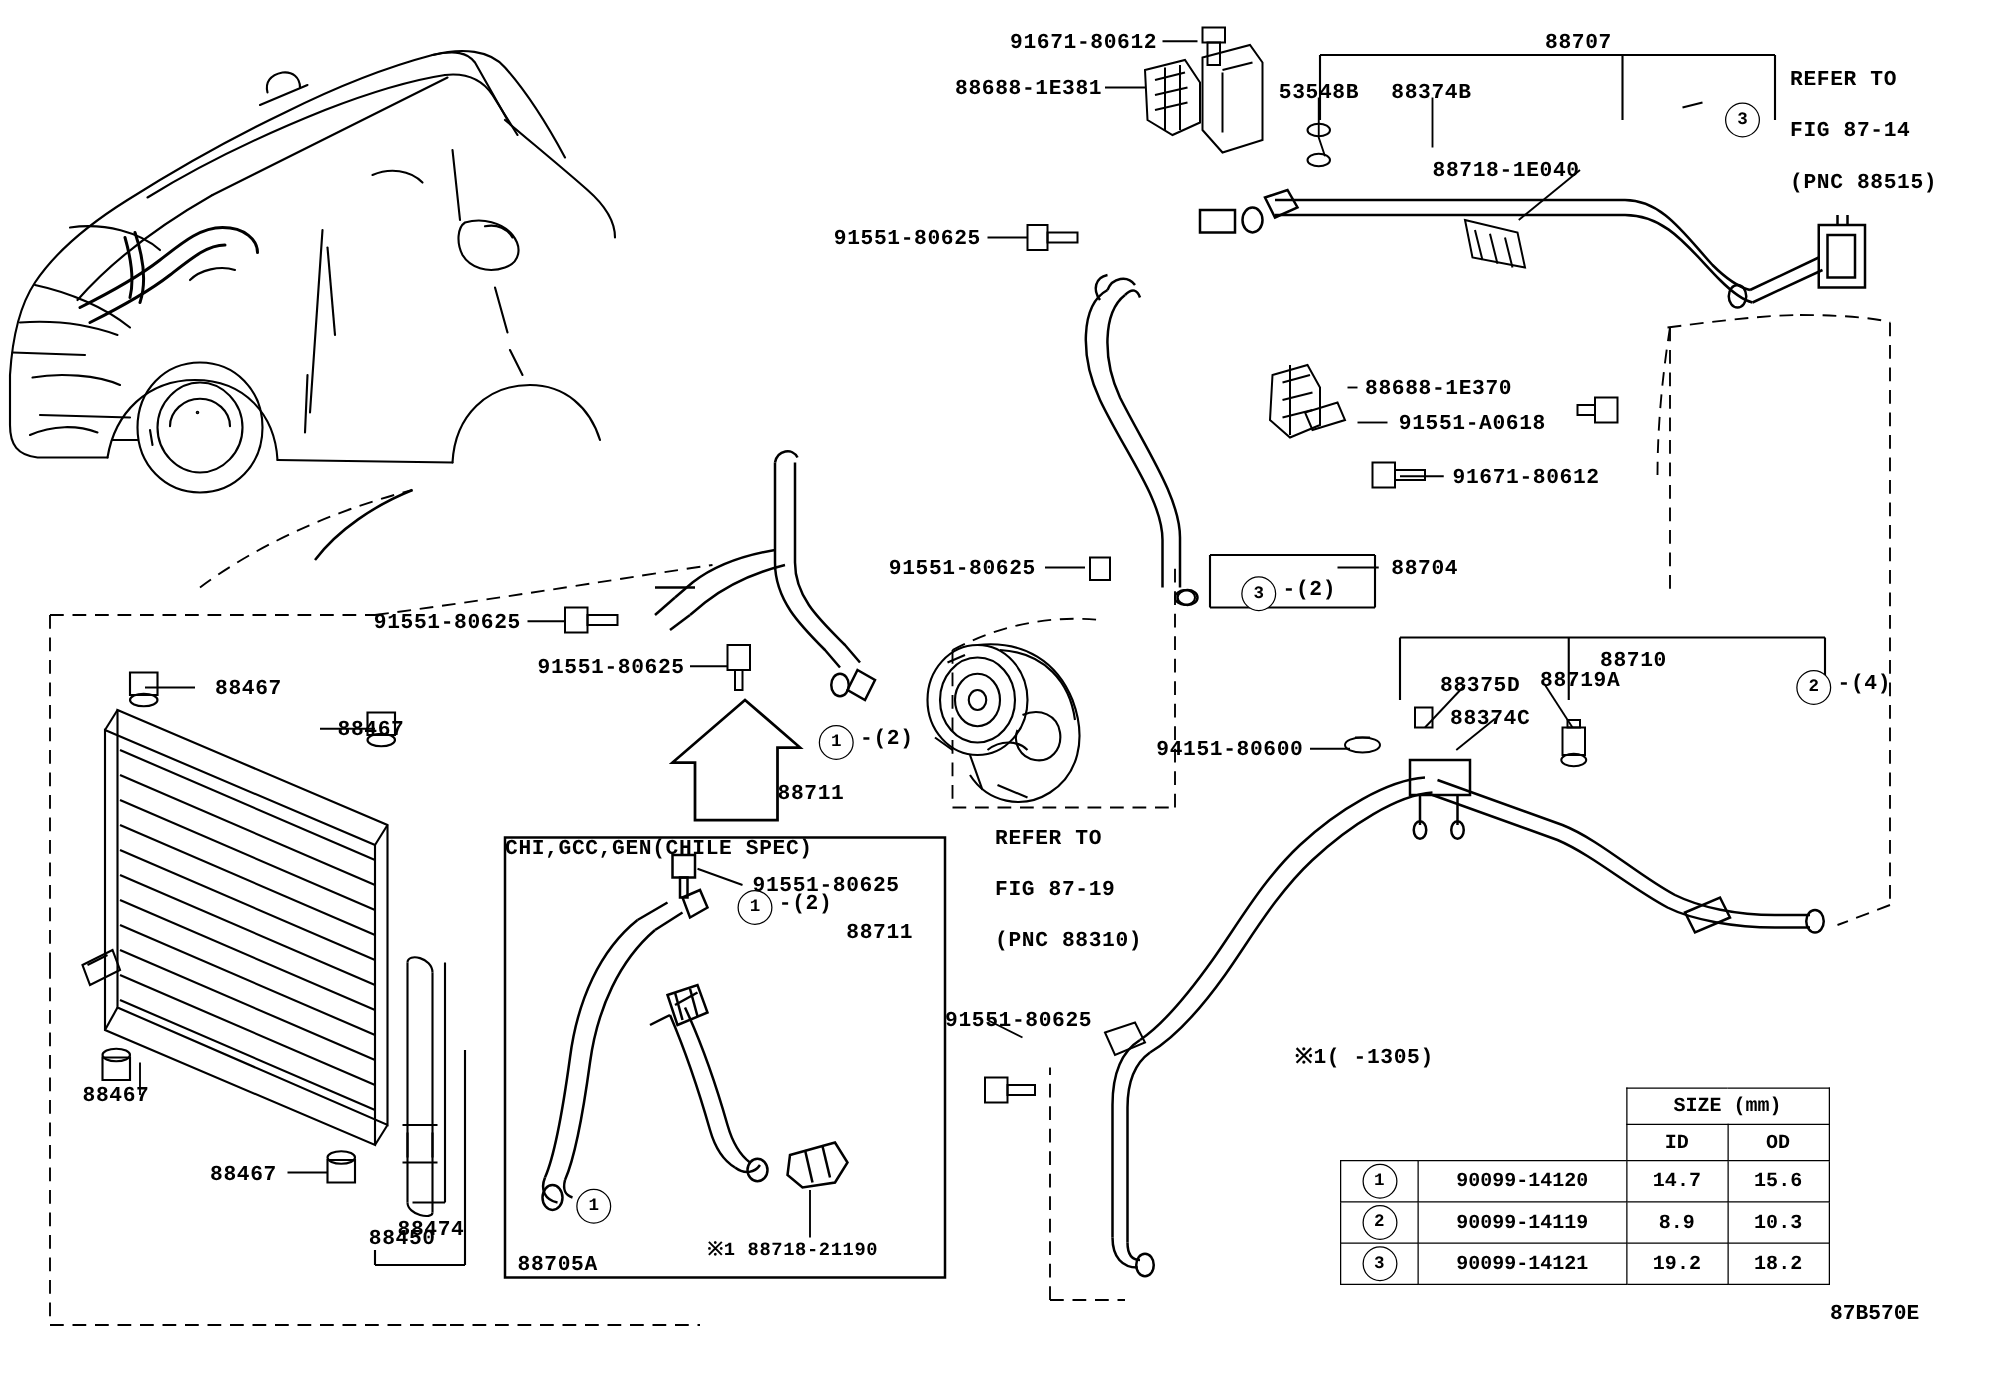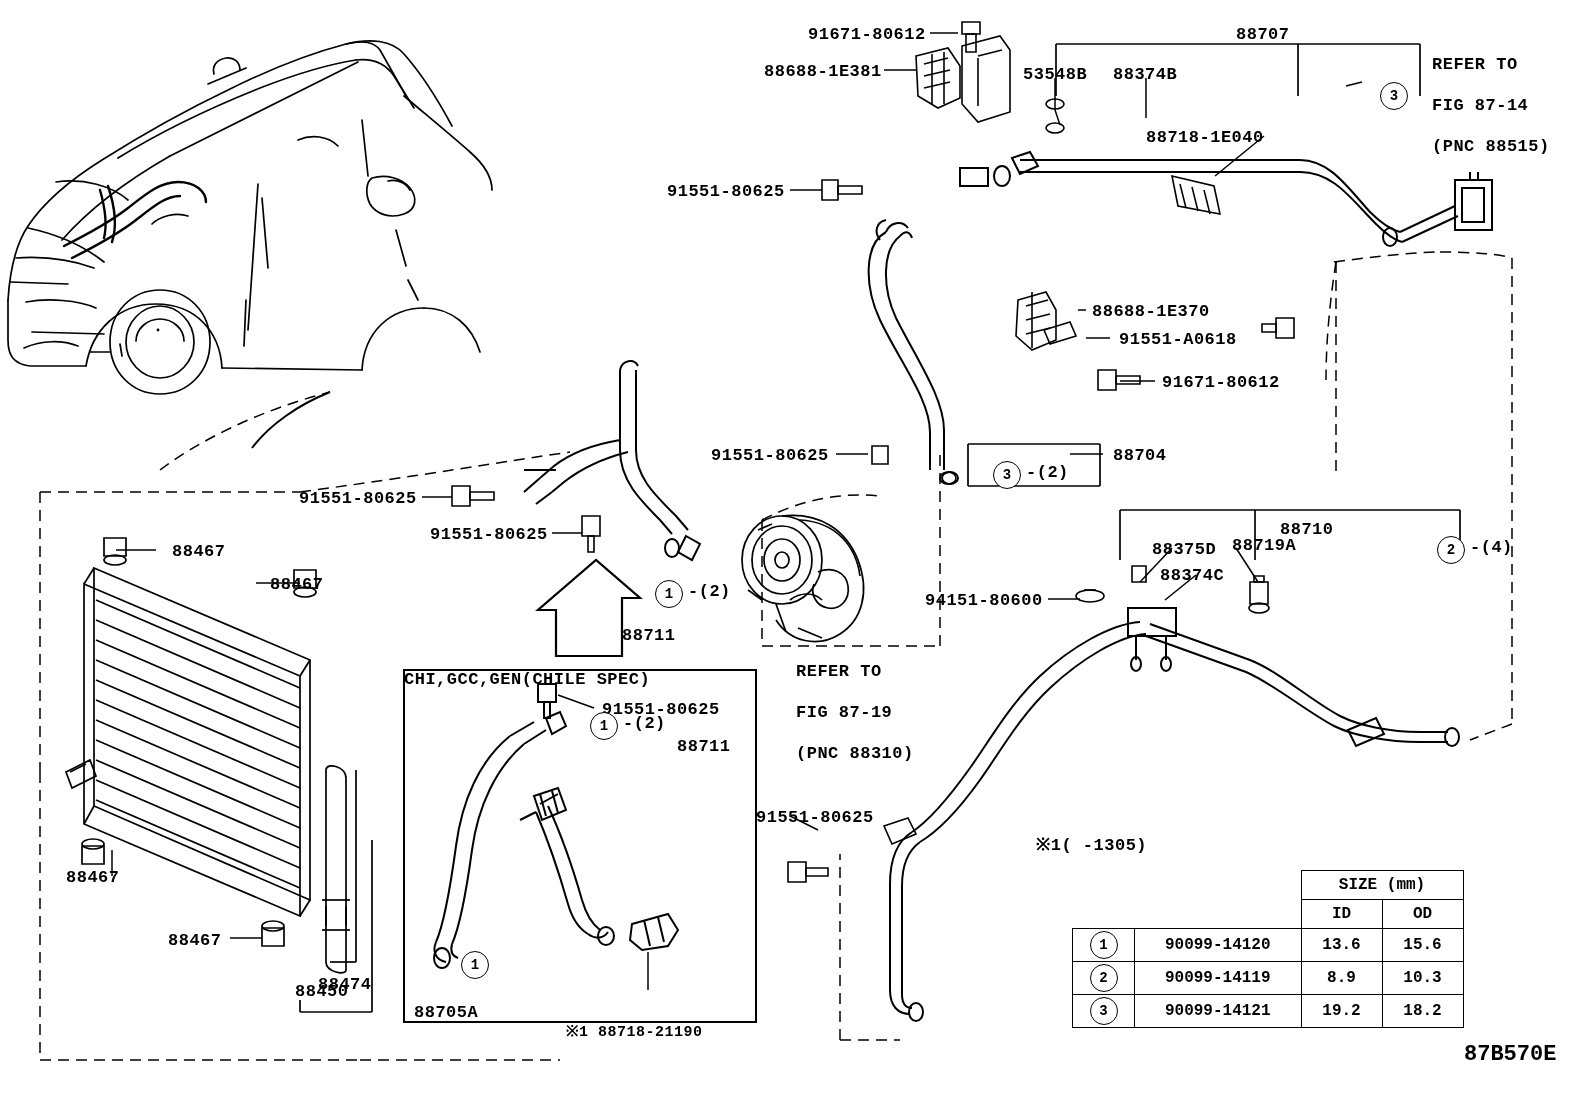--- a/index.html
+++ b/index.html
@@ -1,23 +1,23 @@
 <!DOCTYPE html>
 <html><head>
 <meta charset="utf-8">
 <style>
   html,body{margin:0;padding:0;background:#fff;}
   body{width:1592px;height:1099px;position:relative;font-family:"Liberation Mono",monospace;color:#000;overflow:hidden;}
   .lbl{position:absolute;font-family:"Liberation Mono",monospace;font-weight:bold;font-size:17px;letter-spacing:0.5px;white-space:nowrap;}
-  .lbl.sm{font-size:15px;margin-top:32px;}
+  .lbl.sm{font-size:15px;}
   svg{position:absolute;left:0;top:0;}
   .circ{position:absolute;border:1.6px solid #000;border-radius:50%;width:26px;height:26px;display:flex;align-items:center;justify-content:center;font-size:14px;font-weight:bold;font-family:"Liberation Mono",monospace;background:#fff;}
   .tbl{position:absolute;border-collapse:collapse;font-family:"Liberation Mono",monospace;font-weight:bold;}
   .tbl td,.tbl th{border:1.6px solid #000;text-align:center;font-size:16px;padding:5px 8px;}
-  .code{position:absolute;font-family:"Liberation Mono",monospace;font-weight:bold;font-size:22px;}
+  .code{position:absolute;font-family:"Liberation Mono",monospace;font-weight:bold;font-size:17px;}
 </style>
 </head>
 <body>
 
 <svg width="1592" height="1099">
   <g fill="none" stroke="#000" stroke-width="1.7" stroke-linecap="round" stroke-linejoin="round">
 
   <path d="M8 300 C10 268 16 244 28 226 C44 202 70 180 102 160 C140 136 182 112 228 90 C268 70 308 54 346 44 C364 40 374 42 380 50 L406 96"></path>
   <path d="M346 44 C370 38 392 40 404 54 C420 72 438 100 452 126"></path>
   <path d="M404 96 C430 118 452 136 470 152 C486 166 492 178 492 190"></path>
@@ -428,21 +428,21 @@
       <td rowspan="2" style="border:none;width:150px;"></td>
       <td colspan="2" style="width:138px;">SIZE (mm)</td>
     </tr>
     <tr>
       <td style="width:64px;">ID</td>
       <td style="width:64px;">OD</td>
     </tr>
     <tr>
       <td style="padding:2px;"><span class="circ" style="position:relative;left:0;top:0;display:inline-flex;">1</span></td>
       <td>90099-14120</td>
-      <td>13.6</td>
+      <td>14.7</td>
       <td>15.6</td>
     </tr>
     <tr>
       <td style="padding:2px;"><span class="circ" style="position:relative;left:0;top:0;display:inline-flex;">2</span></td>
       <td>90099-14119</td>
       <td>8.9</td>
       <td>10.3</td>
     </tr>
     <tr>
       <td style="padding:2px;"><span class="circ" style="position:relative;left:0;top:0;display:inline-flex;">3</span></td>

